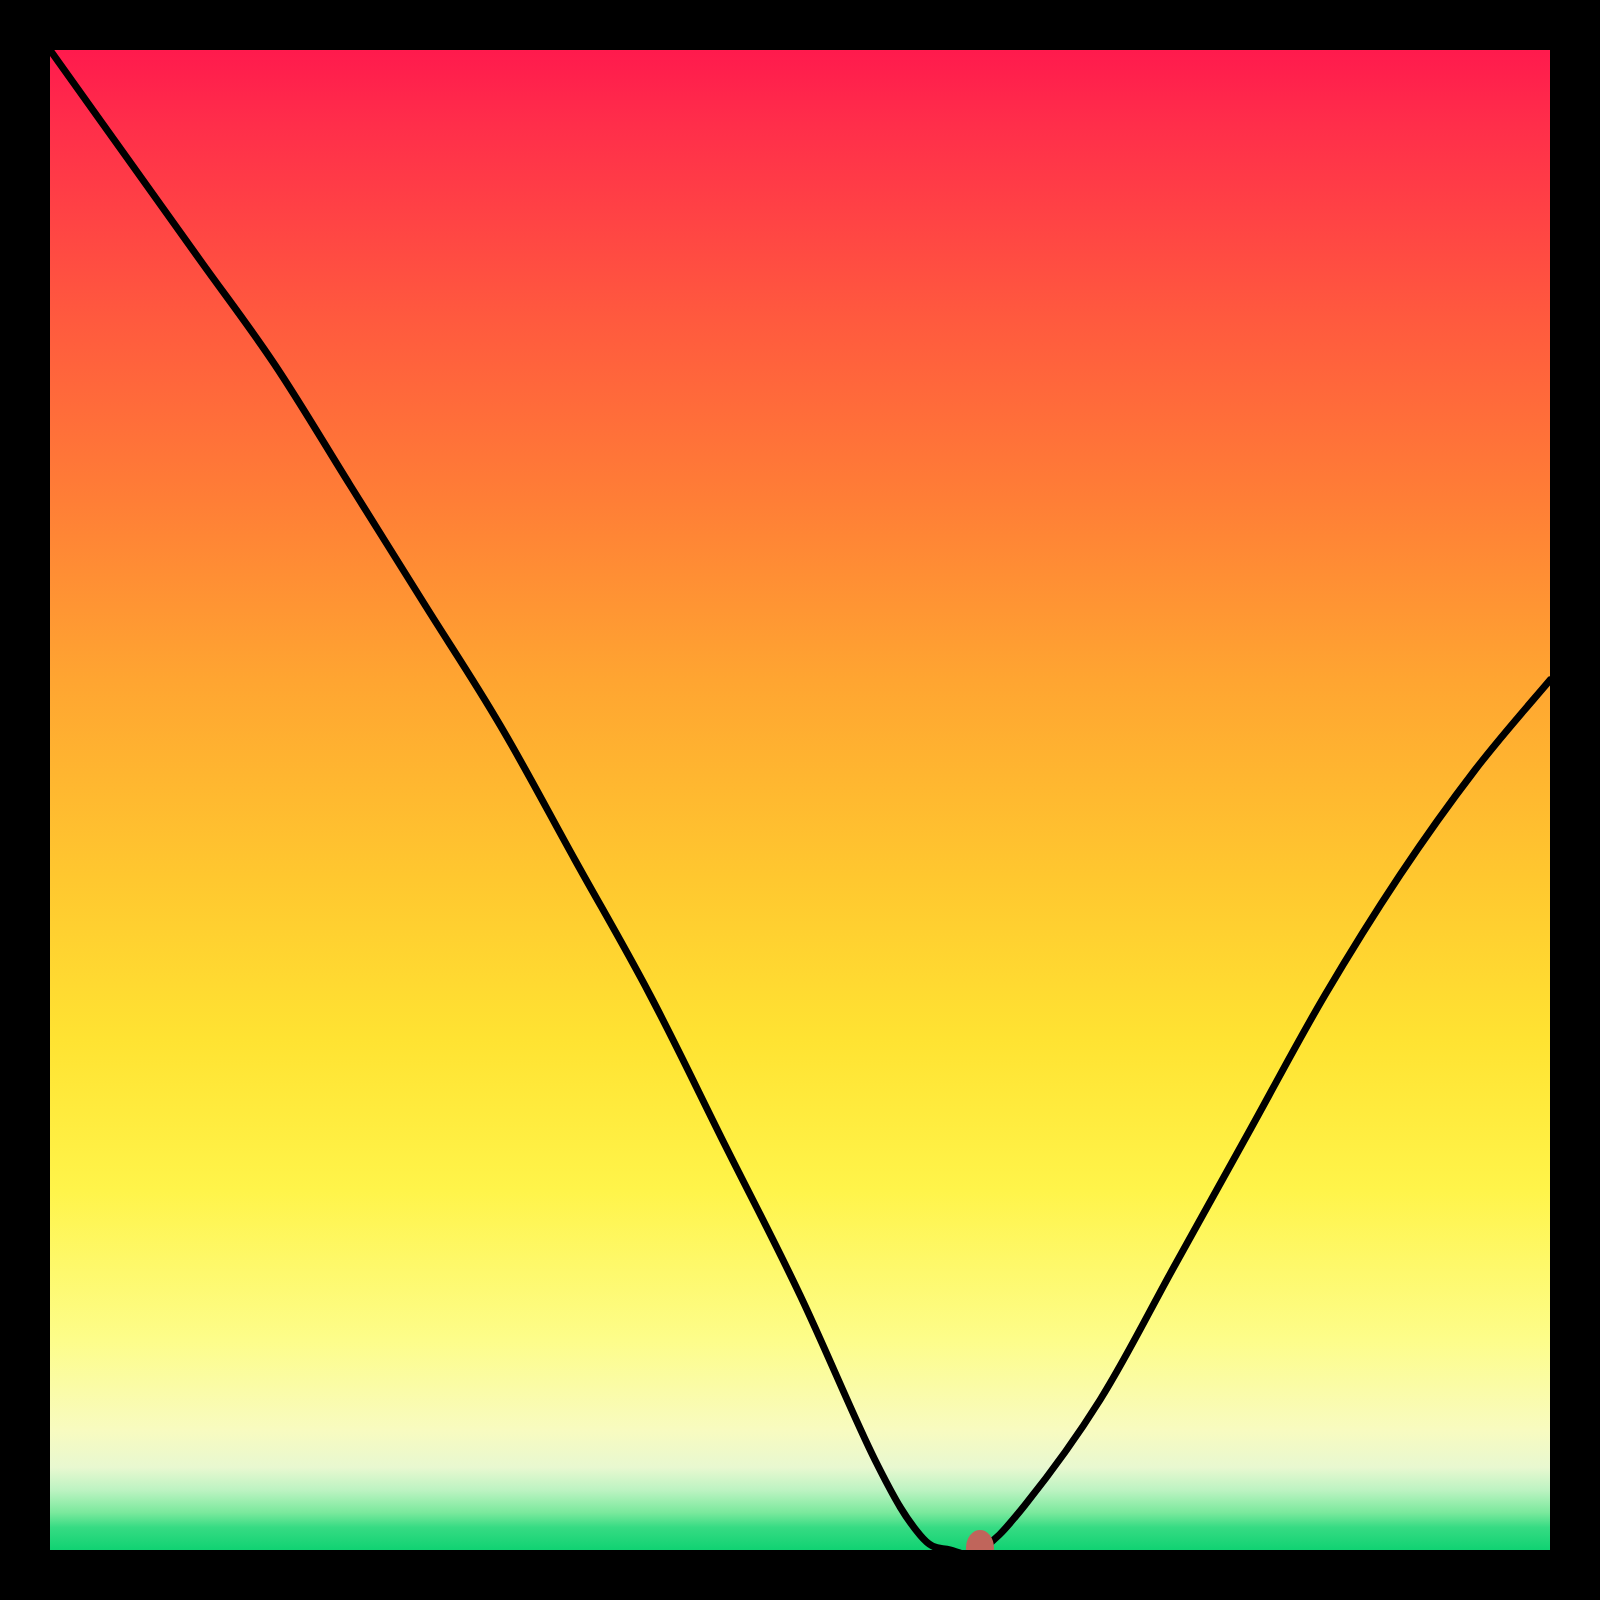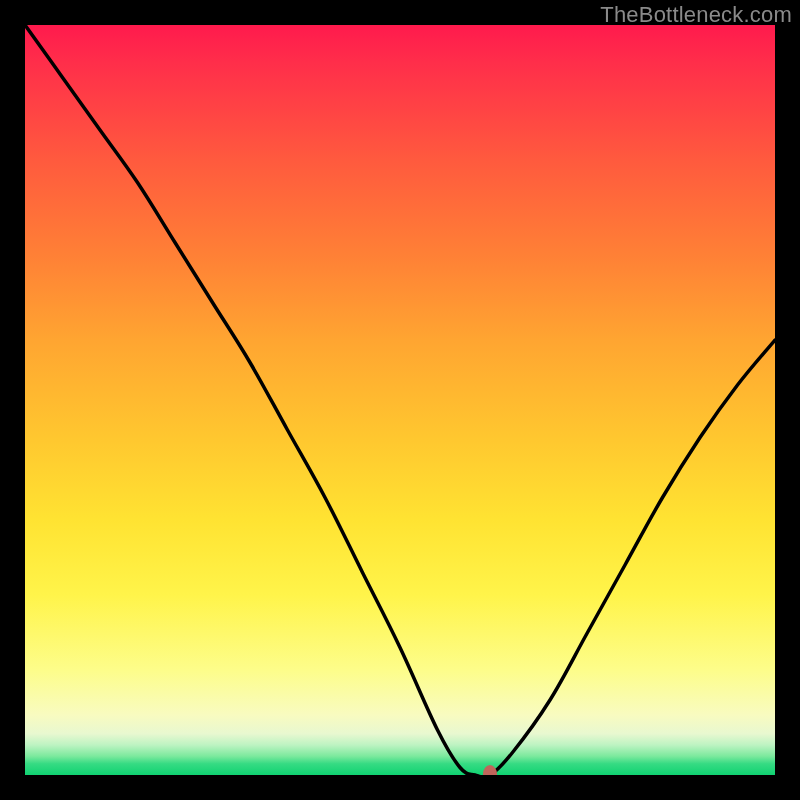--- a/index.html
+++ b/index.html
@@ -79,21 +79,20 @@
     background: #c0655b;
     z-index: 3;
     transform: translate(-50%, -50%);
   }
 </style>
 </head>
 <body>
 
 <div class="frame">
 
-  <div class="watermark">TheBottleneck.com</div>
 
   <div class="plot">
     <div class="gradient"></div>
 
     <svg class="curve" viewBox="0 0 750 750" preserveAspectRatio="none">
       <path id="curve-path" d="M 0.0 0.0 C 6.8 9.4, 24.0 33.6, 37.5 52.5 C 51.0 71.4, 61.5 86.1, 75.0 105.0 C 88.5 123.9, 99.0 137.3, 112.5 157.5 C 126.0 177.8, 136.5 195.9, 150.0 217.5 C 163.5 239.1, 174.0 255.9, 187.5 277.5 C 201.0 299.1, 211.5 314.5, 225.0 337.5 C 238.5 360.4, 249.0 380.7, 262.5 405.0 C 276.0 429.3, 286.5 446.9, 300.0 472.5 C 313.5 498.1, 324.0 520.5, 337.5 547.5 C 351.0 574.5, 361.5 594.1, 375.0 622.5 C 388.5 650.9, 401.7 683.4, 412.5 705.0 C 423.3 726.6, 428.2 734.4, 435.0 742.5 C 441.7 750.6, 444.6 748.6, 450.0 750.0 C 455.4 751.4, 458.3 754.0, 465.0 750.0 C 471.8 746.0, 476.7 741.0, 487.5 727.5 C 498.3 714.0, 511.5 696.6, 525.0 675.0 C 538.5 653.4, 549.0 631.8, 562.5 607.5 C 576.0 583.2, 586.5 564.3, 600.0 540.0 C 613.5 515.7, 624.0 495.4, 637.5 472.5 C 651.0 449.6, 661.5 432.8, 675.0 412.5 C 688.5 392.3, 699.0 377.6, 712.5 360.0 C 726.0 342.4, 743.3 323.1, 750.0 315.0" fill="none" stroke="#000" stroke-width="3.5" stroke-linecap="round" stroke-linejoin="round"></path>
     </svg>
 
     <div id="marker" class="marker" style="left: 465px; top: 748.5px;"></div>
   </div>

